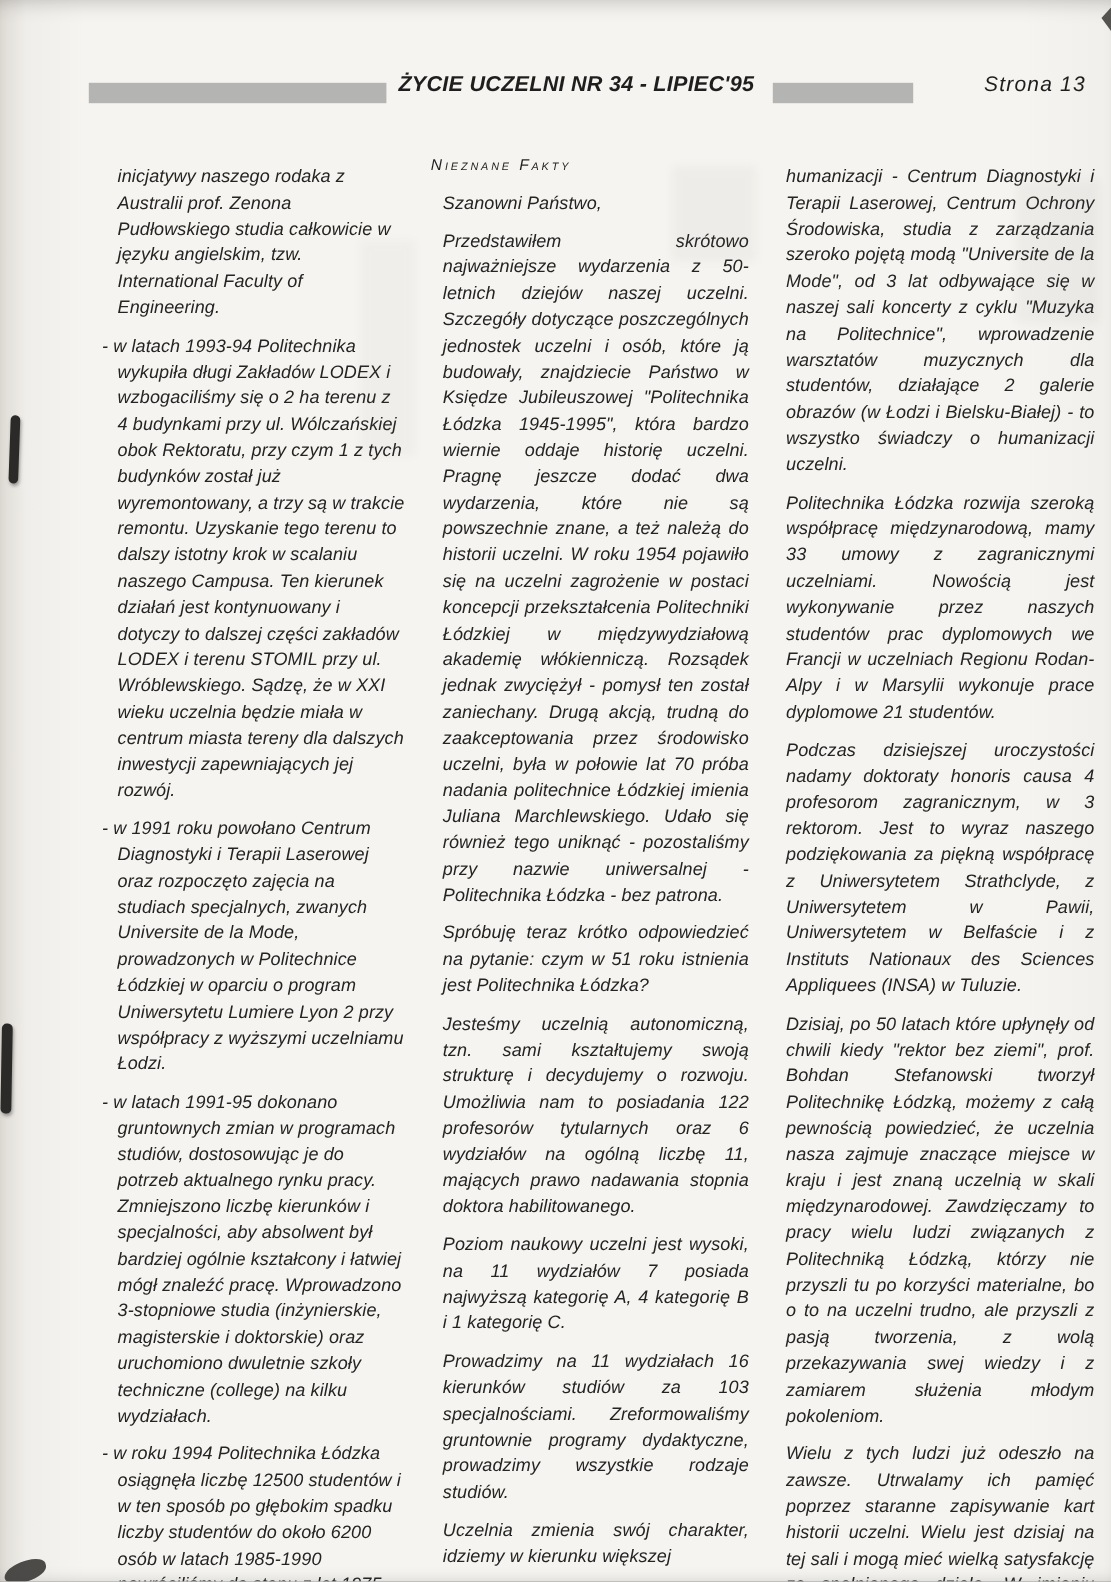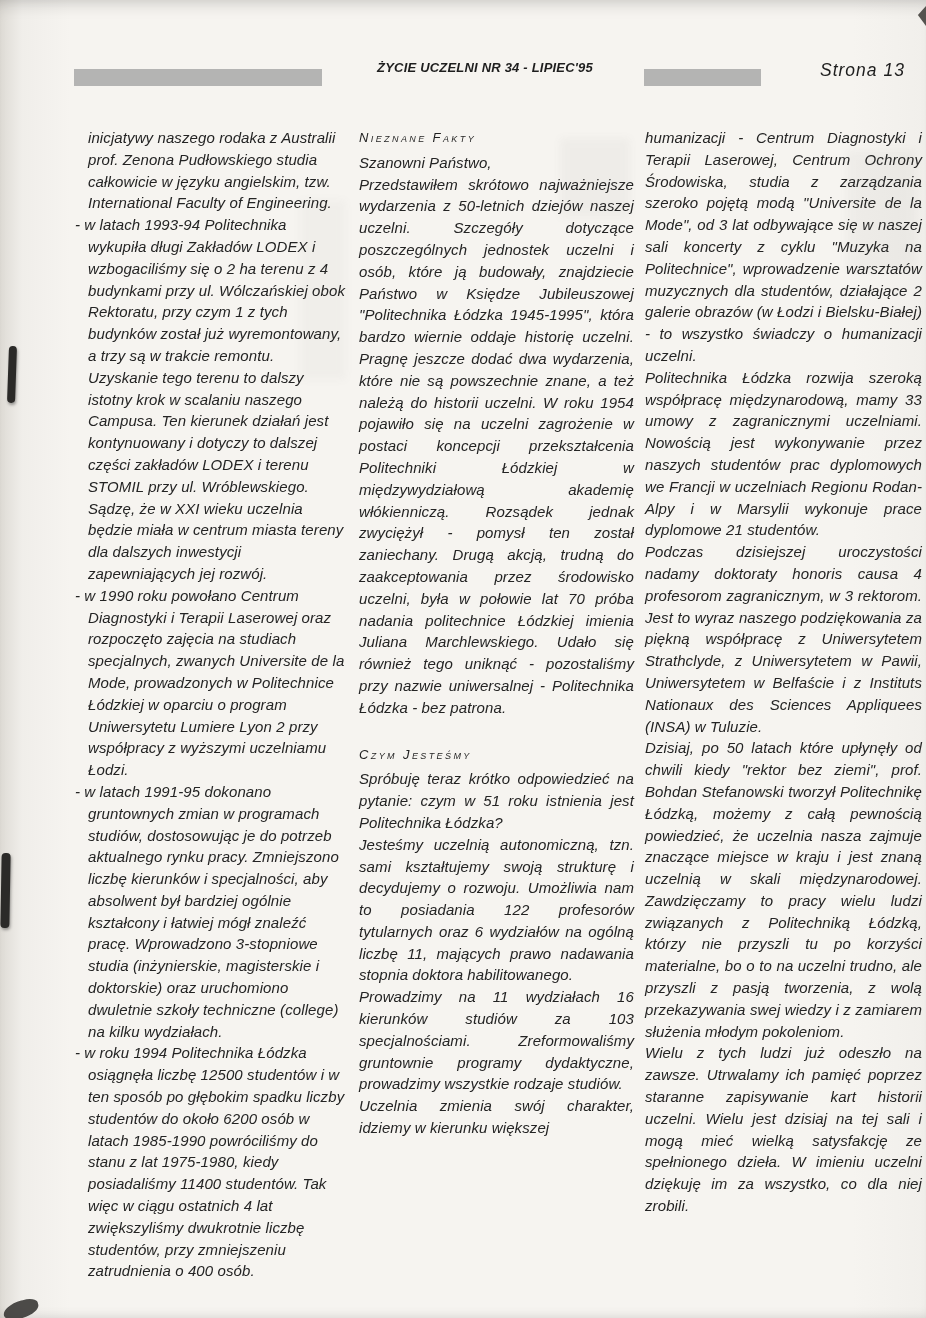--- a/index.html
+++ b/index.html
@@ -15,37 +15,37 @@
     font-family:"Liberation Sans",sans-serif;
     font-style:italic;
     color:#242424;
   }
   
   .hdr-bar{position:absolute;height:17px;background:#b4b4b3;}
   .bar-left{left:74px;top:69px;width:248px;}
   .bar-mid{left:644px;top:69px;width:117px;}
   .hdr-title{
     position:absolute;left:332px;top:60px;width:306px;
-    text-align:center;font-size:13px;font-weight:bold;color:#1e1e1e;
+    font-size:18px;font-weight:bold;color:#1e1e1e;
     letter-spacing:.2px;white-space:nowrap;
   }
   .hdr-page{
     position:absolute;left:820px;top:60px;width:110px;
     font-size:17.5px;color:#1e1e1e;letter-spacing:1px;
   }
   
   .content{
     position:absolute;left:75px;top:127px;width:847px;
     display:flex;gap:11px;
   }
   .col{font-size:15px;line-height:21.8px;letter-spacing:.1px;}
   .col1{width:273px;flex:none;}
   .col2{width:275px;flex:none;}
   .col3{width:277px;flex:none;}
-  .col p{margin:0;}
+  .col p{margin:10px;}
   .just p{text-align:justify;}
   .col1 .cont{padding-left:13px;}
   .col1 .item{padding-left:13px;text-indent:-13px;}
   .heading{
     margin:0 0 3px 0;
     font-size:13px;font-weight:500;font-style:italic;
     font-variant:small-caps;letter-spacing:2.4px;
     line-height:21.8px;color:#1f1f1f;
   }
   .heading.second{margin-top:25px;}
@@ -75,32 +75,32 @@
   <div class="hdr-bar bar-left"></div>
   <div class="hdr-title">ŻYCIE UCZELNI NR 34 - LIPIEC'95</div>
   <div class="hdr-bar bar-mid"></div>
   <div class="hdr-page">Strona 13</div>
 
   <div class="content">
 
     <section class="col col1">
       <p class="cont">inicjatywy naszego rodaka z Australii prof. Zenona Pudłowskiego studia całkowicie w języku angielskim, tzw. International Faculty of Engineering.</p>
       <p class="item">- w latach 1993-94 Politechnika wykupiła długi Zakładów LODEX i wzbogaciliśmy się o 2 ha terenu z 4 budynkami przy ul. Wólczańskiej obok Rektoratu, przy czym 1 z tych budynków został już wyremontowany, a trzy są w trakcie remontu. Uzyskanie tego terenu to dalszy istotny krok w scalaniu naszego Campusa. Ten kierunek działań jest kontynuowany i dotyczy to dalszej części zakładów LODEX i terenu STOMIL przy ul. Wróblewskiego. Sądzę, że w XXI wieku uczelnia będzie miała w centrum miasta tereny dla dalszych inwestycji zapewniających jej rozwój.</p>
-      <p class="item">- w 1990 roku powołano Centrum Diagnostyki i Terapii Laserowej oraz rozpoczęto zajęcia na studiach specjalnych, zwanych Universite de la Mode, prowadzonych w Politechnice Łódzkiej w oparciu o program Uniwersytetu Lumiere Lyon 2 przy współpracy z wyższymi uczelniamu Łodzi.</p>
+      <p class="item">- w 1991 roku powołano Centrum Diagnostyki i Terapii Laserowej oraz rozpoczęto zajęcia na studiach specjalnych, zwanych Universite de la Mode, prowadzonych w Politechnice Łódzkiej w oparciu o program Uniwersytetu Lumiere Lyon 2 przy współpracy z wyższymi uczelniamu Łodzi.</p>
       <p class="item">- w latach 1991-95 dokonano gruntownych zmian w programach studiów, dostosowując je do potrzeb aktualnego rynku pracy. Zmniejszono liczbę kierunków i specjalności, aby absolwent był bardziej ogólnie kształcony i łatwiej mógł znaleźć pracę. Wprowadzono 3-stopniowe studia (inżynierskie, magisterskie i doktorskie) oraz uruchomiono dwuletnie szkoły techniczne (college) na kilku wydziałach.</p>
       <p class="item">- w roku 1994 Politechnika Łódzka osiągnęła liczbę 12500 studentów i w ten sposób po głębokim spadku liczby studentów do około 6200 osób w latach 1985-1990 powróciliśmy do stanu z lat 1975-1980, kiedy posiadaliśmy 11400 studentów. Tak więc w ciągu ostatnich 4 lat zwiększyliśmy dwukrotnie liczbę studentów, przy zmniejszeniu zatrudnienia o 400 osób.</p>
     </section>
 
     <section class="col col2 just">
       <h2 class="heading">Nieznane Fakty</h2>
       <p>Szanowni Państwo,</p>
       <p>Przedstawiłem skrótowo najważniejsze wydarzenia z 50-letnich dziejów naszej uczelni. Szczegóły dotyczące poszczególnych jednostek uczelni i osób, które ją budowały, znajdziecie Państwo w Księdze Jubileuszowej "Politechnika Łódzka 1945-1995", która bardzo wiernie oddaje historię uczelni. Pragnę jeszcze dodać dwa wydarzenia, które nie są powszechnie znane, a też należą do historii uczelni. W roku 1954 pojawiło się na uczelni zagrożenie w postaci koncepcji przekształcenia Politechniki Łódzkiej w międzywydziałową akademię włókienniczą. Rozsądek jednak zwyciężył - pomysł ten został zaniechany. Drugą akcją, trudną do zaakceptowania przez środowisko uczelni, była w połowie lat 70 próba nadania politechnice Łódzkiej imienia Juliana Marchlewskiego. Udało się również tego uniknąć - pozostaliśmy przy nazwie uniwersalnej - Politechnika Łódzka - bez patrona.</p>
-      <h2 class="heading second">Czym Jesteśmy</h2>
       <p>Spróbuję teraz krótko odpowiedzieć na pytanie: czym w 51 roku istnienia jest Politechnika Łódzka?</p>
       <p>Jesteśmy uczelnią autonomiczną, tzn. sami kształtujemy swoją strukturę i decydujemy o rozwoju. Umożliwia nam to posiadania 122 profesorów tytularnych oraz 6 wydziałów na ogólną liczbę 11, mających prawo nadawania stopnia doktora habilitowanego.</p>
+      <p>Poziom naukowy uczelni jest wysoki, na 11 wydziałów 7 posiada najwyższą kategorię A, 4 kategorię B i 1 kategorię C.</p>
       <p>Prowadzimy na 11 wydziałach 16 kierunków studiów za 103 specjalnościami. Zreformowaliśmy gruntownie programy dydaktyczne, prowadzimy wszystkie rodzaje studiów.</p>
       <p>Uczelnia zmienia swój charakter, idziemy w kierunku większej</p>
     </section>
 
     <section class="col col3 just">
       <p>humanizacji - Centrum Diagnostyki i Terapii Laserowej, Centrum Ochrony Środowiska, studia z zarządzania szeroko pojętą modą "Universite de la Mode", od 3 lat odbywające się w naszej sali koncerty z cyklu "Muzyka na Politechnice", wprowadzenie warsztatów muzycznych dla studentów, działające 2 galerie obrazów (w Łodzi i Bielsku-Białej) - to wszystko świadczy o humanizacji uczelni.</p>
       <p>Politechnika Łódzka rozwija szeroką współpracę międzynarodową, mamy 33 umowy z zagranicznymi uczelniami. Nowością jest wykonywanie przez naszych studentów prac dyplomowych we Francji w uczelniach Regionu Rodan-Alpy i w Marsylii wykonuje prace dyplomowe 21 studentów.</p>
       <p>Podczas dzisiejszej uroczystości nadamy doktoraty honoris causa 4 profesorom zagranicznym, w 3 rektorom. Jest to wyraz naszego podziękowania za piękną współpracę z Uniwersytetem Strathclyde, z Uniwersytetem w Pawii, Uniwersytetem w Belfaście i z Instituts Nationaux des Sciences Appliquees (INSA) w Tuluzie.</p>
       <p>Dzisiaj, po 50 latach które upłynęły od chwili kiedy "rektor bez ziemi", prof. Bohdan Stefanowski tworzył Politechnikę Łódzką, możemy z całą pewnością powiedzieć, że uczelnia nasza zajmuje znaczące miejsce w kraju i jest znaną uczelnią w skali międzynarodowej. Zawdzięczamy to pracy wielu ludzi związanych z Politechniką Łódzką, którzy nie przyszli tu po korzyści materialne, bo o to na uczelni trudno, ale przyszli z pasją tworzenia, z wolą przekazywania swej wiedzy i z zamiarem służenia młodym pokoleniom.</p>
       <p>Wielu z tych ludzi już odeszło na zawsze. Utrwalamy ich pamięć poprzez staranne zapisywanie kart historii uczelni. Wielu jest dzisiaj na tej sali i mogą mieć wielką satysfakcję ze spełnionego dzieła. W imieniu uczelni dziękuję im za wszystko, co dla niej zrobili.</p>

